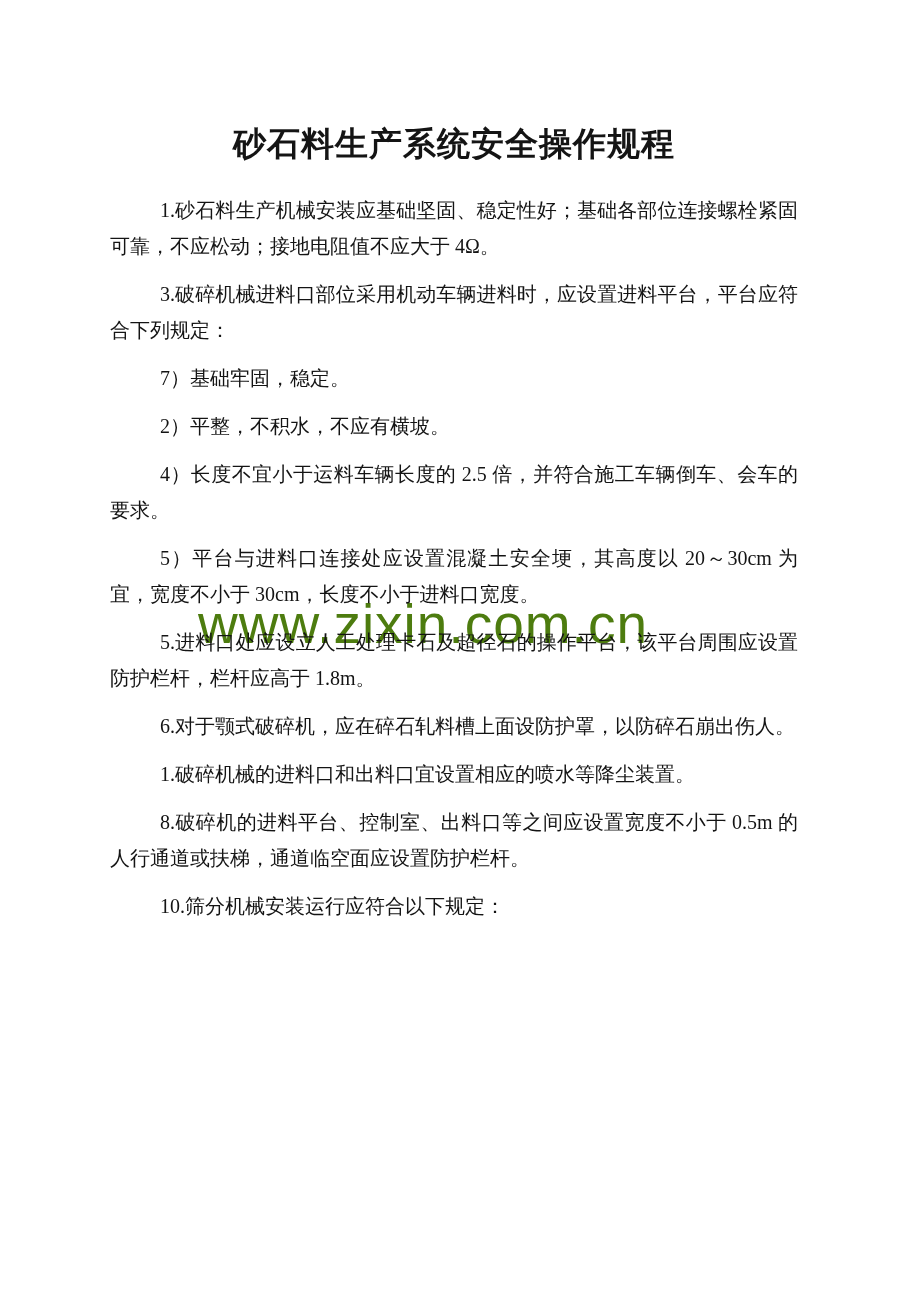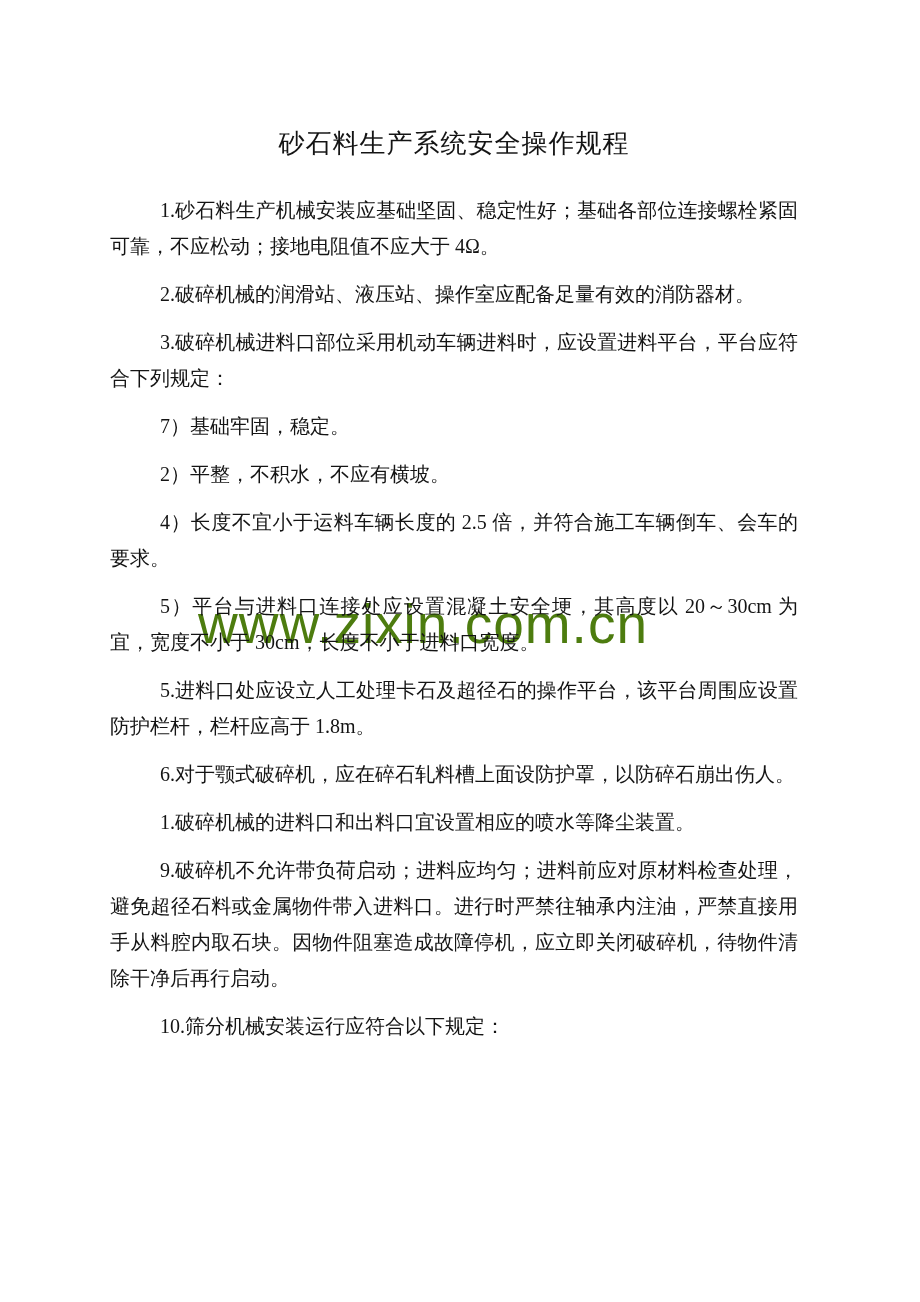--- a/index.html
+++ b/index.html
@@ -30,23 +30,23 @@
   }
   .content {
     position: absolute;
     left: 98px;
     top: 126px;
     width: 712px;
     z-index: 2;
   }
   .doc-title {
     margin: 0 0 30px 0;
-    font-size: 26px;
+    font-size: 33px;
     line-height: 36px;
-    font-weight: normal;
+    font-weight: bold;
     text-align: center;
     letter-spacing: 1px;
   }
   .para {
     margin: 12px;
     font-size: 20px;
     line-height: 36px;
     text-align: justify;
     text-indent: 50px;
   }
@@ -54,25 +54,24 @@
 </head>
 <body>
 
 <div class="page">
   <div class="watermark">www.zixin.com.cn</div>
 
   <div class="content">
     <h1 class="doc-title">砂石料生产系统安全操作规程</h1>
 
     <p class="para">1.砂石料生产机械安装应基础坚固、稳定性好；基础各部位连接螺栓紧固可靠，不应松动；接地电阻值不应大于 4Ω。</p>
-    <p class="para">2.破碎机械的润滑站、液压站、操作室应配备足量有效的消防器材。</p>
     <p class="para">3.破碎机械进料口部位采用机动车辆进料时，应设置进料平台，平台应符合下列规定：</p>
     <p class="para">7）基础牢固，稳定。</p>
     <p class="para">2）平整，不积水，不应有横坡。</p>
     <p class="para">4）长度不宜小于运料车辆长度的 2.5 倍，并符合施工车辆倒车、会车的要求。</p>
     <p class="para">5）平台与进料口连接处应设置混凝土安全埂，其高度以 20～30cm 为宜，宽度不小于 30cm，长度不小于进料口宽度。</p>
     <p class="para">5.进料口处应设立人工处理卡石及超径石的操作平台，该平台周围应设置防护栏杆，栏杆应高于 1.8m。</p>
     <p class="para">6.对于颚式破碎机，应在碎石轧料槽上面设防护罩，以防碎石崩出伤人。</p>
     <p class="para">1.破碎机械的进料口和出料口宜设置相应的喷水等降尘装置。</p>
-    <p class="para">9.破碎机不允许带负荷启动；进料应均匀；进料前应对原材料检查处理，避免超径石料或金属物件带入进料口。进行时严禁往轴承内注油，严禁直接用手从料腔内取石块。因物件阻塞造成故障停机，应立即关闭破碎机，待物件清除干净后再行启动。</p>
+    <p class="para">8.破碎机的进料平台、控制室、出料口等之间应设置宽度不小于 0.5m 的人行通道或扶梯，通道临空面应设置防护栏杆。</p>
     <p class="para">10.筛分机械安装运行应符合以下规定：</p>
   </div>
 </div>
 
 </body></html>

